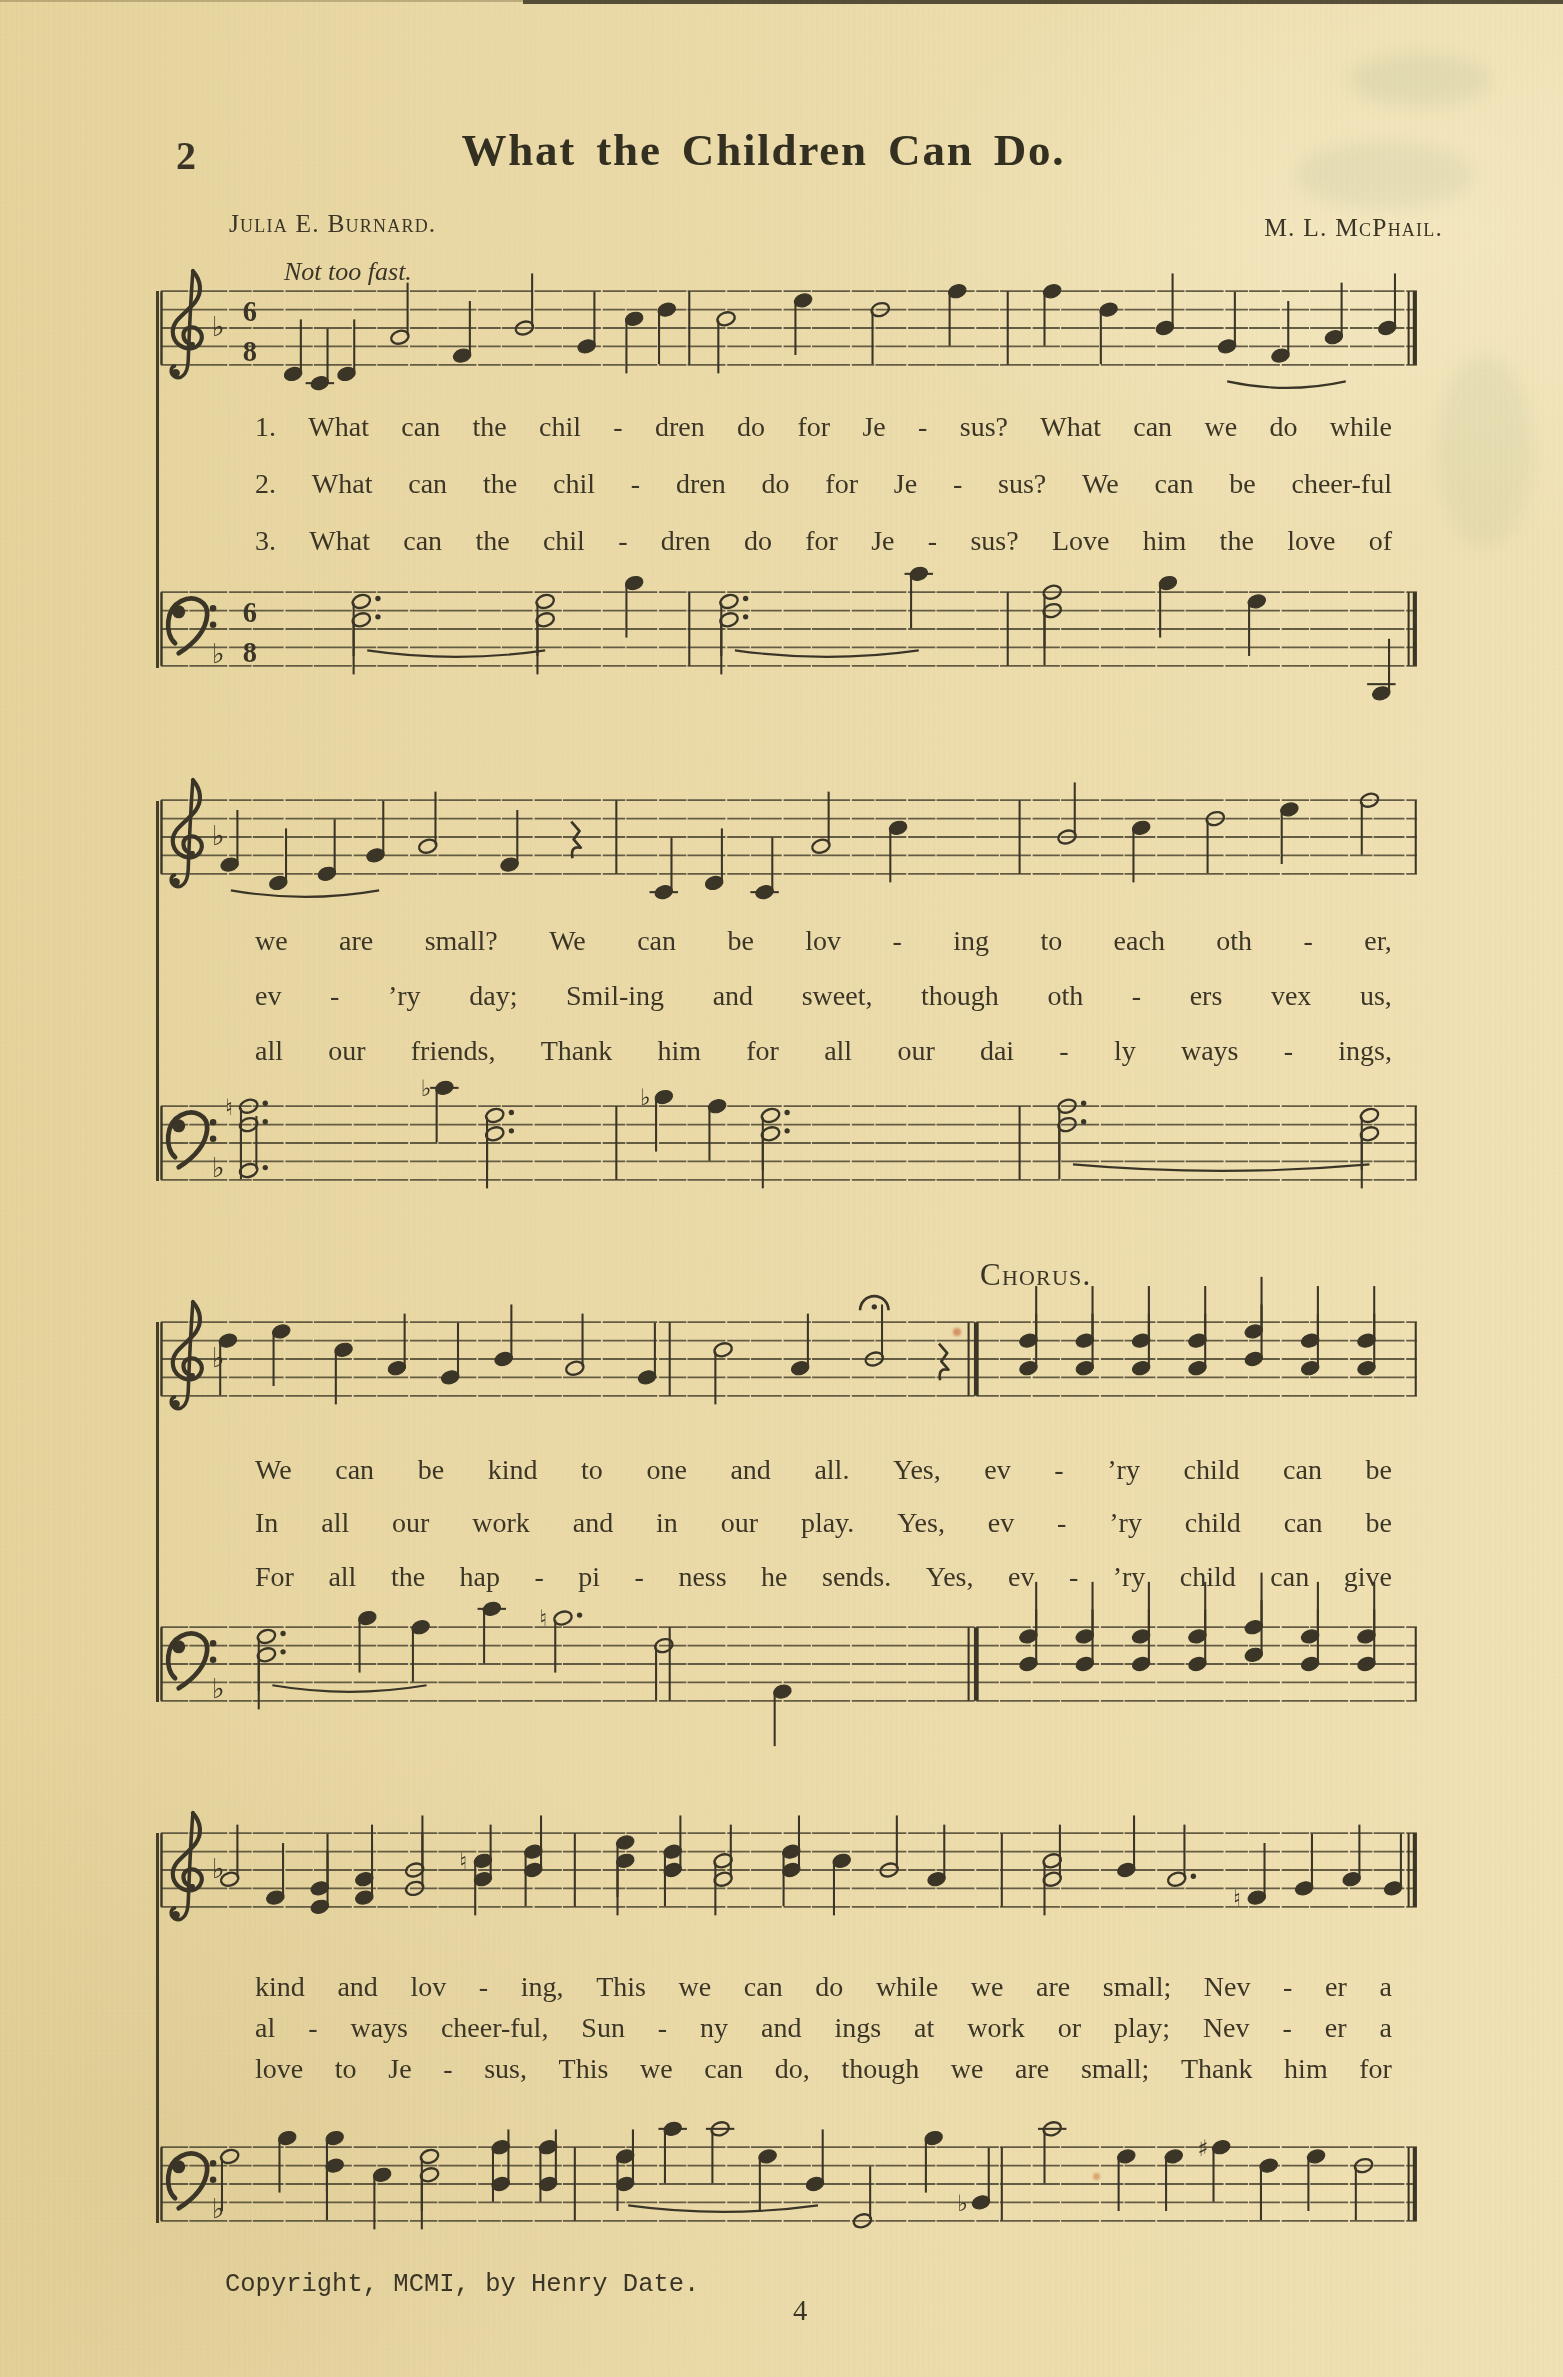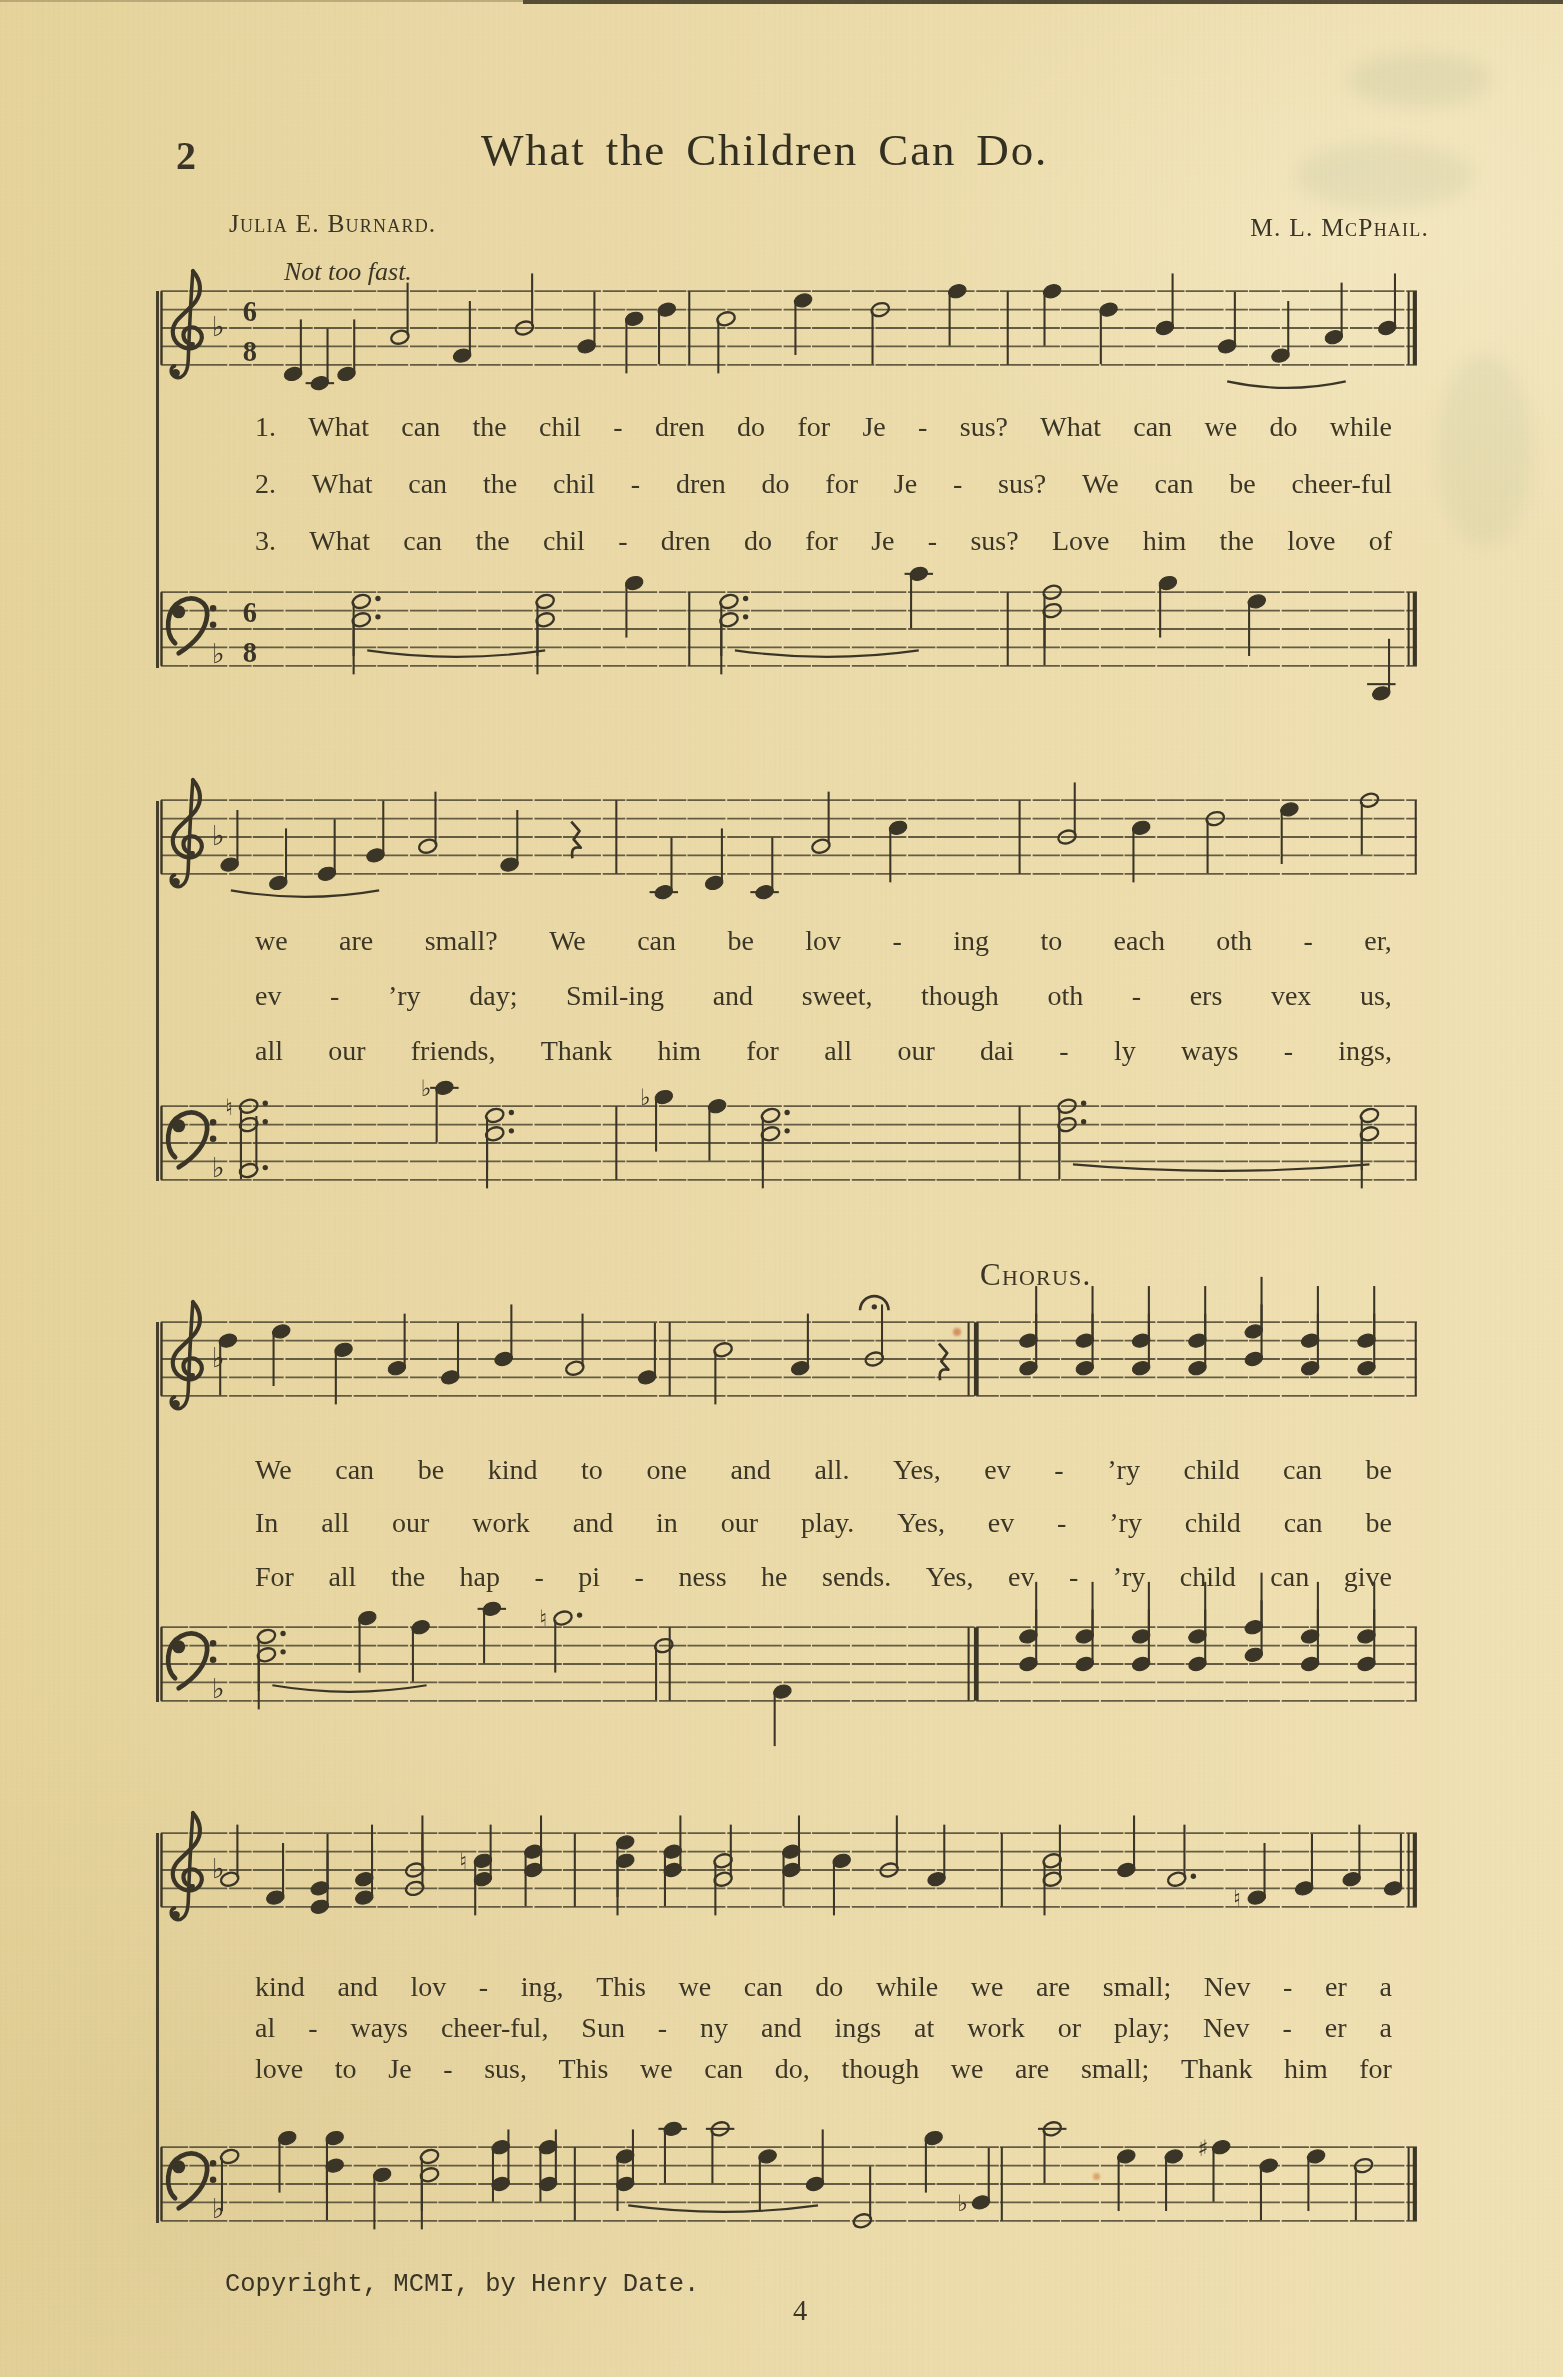--- a/index.html
+++ b/index.html
@@ -18,23 +18,23 @@
   .edge-top{position:absolute;top:0;left:523px;right:0;height:3.6px;background:#241d10;opacity:.75;}
   .edge-top2{position:absolute;top:0;left:0;width:523px;height:1.8px;background:#6b5c33;opacity:.35;}
   .stain{position:absolute;border-radius:50%;filter:blur(8.3px);pointer-events:none;}
   .g1{left:1348px;top:53px;width:143px;height:53px;background:rgba(96,138,96,.10);}
   .g2{left:1295px;top:143px;width:178px;height:65px;background:rgba(96,138,96,.09);}
   .g3{left:1437px;top:356px;width:95px;height:190px;background:rgba(96,138,96,.08);}
   .r1{left:953px;top:1328px;width:8.3px;height:8.3px;background:rgba(190,90,40,.55);filter:blur(1.2px);}
   .r2{left:1093px;top:2173px;width:7.1px;height:7.1px;background:rgba(200,110,40,.5);filter:blur(1.2px);}
 
   .song-number{position:absolute;left:176px;top:132px;font-size:40px;font-weight:700;}
-  .title{position:absolute;left:50%;transform:translateX(-53%);top:124px;font-size:45px;font-weight:400;letter-spacing:1.8px;word-spacing:7.1px;white-space:nowrap;color:#343021;}
+  .title{position:absolute;left:50%;transform:translateX(-53%);top:124px;font-size:45px;font-weight:700;letter-spacing:1.8px;word-spacing:7.1px;white-space:nowrap;color:#343021;}
   .author-left{position:absolute;left:229px;top:209px;font-size:25.5px;font-variant:small-caps;letter-spacing:1.2px;}
-  .author-right{position:absolute;right:134px;top:213px;font-size:25.5px;font-variant:small-caps;letter-spacing:1.2px;}
+  .author-right{position:absolute;right:120px;top:213px;font-size:25.5px;font-variant:small-caps;letter-spacing:1.2px;}
   .tempo{position:absolute;left:284px;top:257px;font-size:26px;font-style:italic;}
   .chorus-label{position:absolute;left:980px;top:1257px;font-size:31px;font-variant:small-caps;letter-spacing:1.2px;}
 
   .lyric-line{position:absolute;left:255px;width:1137px;display:flex;justify-content:space-between;
     font-size:28px;color:#3b3626;white-space:pre;}
   .sysline{position:absolute;left:156px;width:3px;background:#453f2c;}
   .staff-svg{position:absolute;left:159px;width:1261px;height:204px;}
 
   .copyright{position:absolute;left:225px;top:2270px;font-size:25.5px;font-family:Liberation Mono, monospace;}
   .page-number{position:absolute;left:793px;top:2295px;font-size:28.5px;}

